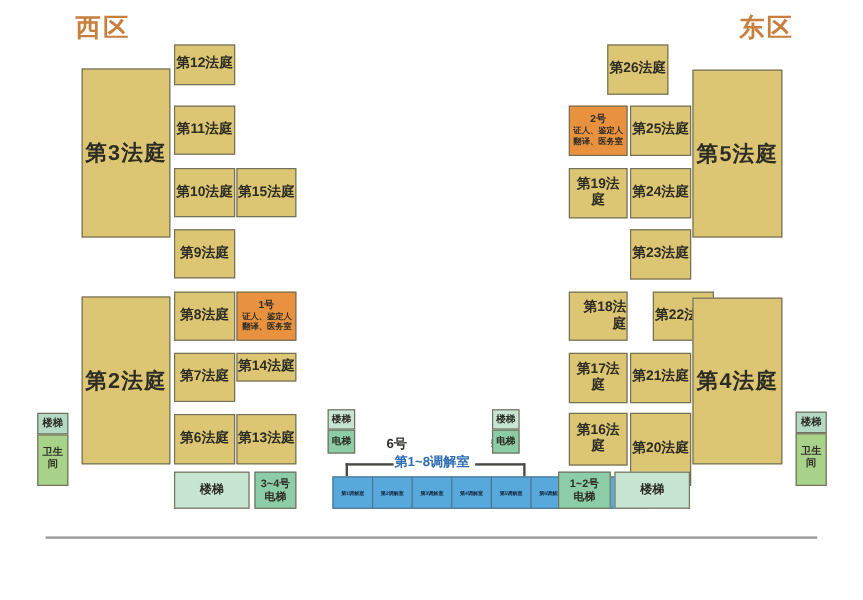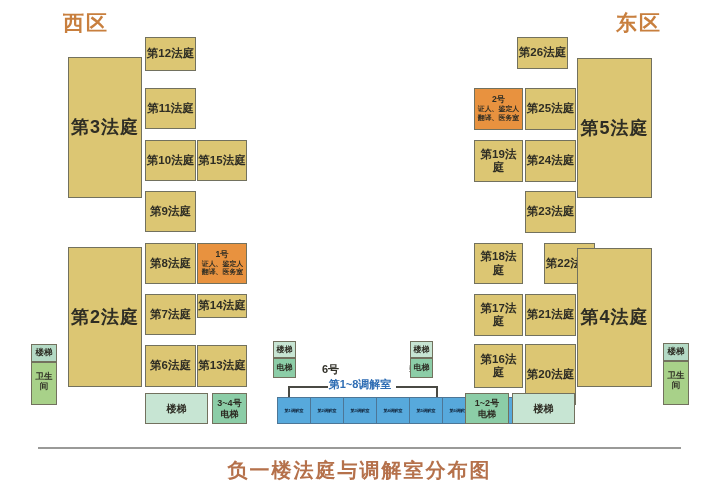--- a/index.html
+++ b/index.html
@@ -105,42 +105,41 @@
         <span>第6调解室</span>
       </div>
     <div class="med-cell">
         <span>第7调解室</span>
       </div>
     <div class="med-cell">
         <span>第8调解室</span>
       </div>
   </div>
 
-  <div class="bx court small" style="left:517px;top:37px;width:51px;height:32px;">第26法庭</div>
+  <div class="bx court small" style="left:506px;top:37px;width:51px;height:42px;">第26法庭</div>
   <div class="bx service" style="left:474px;top:88px;width:49px;height:42px;">
     <span class="l1">2号</span>
     <span class="l2">证人、鉴定人</span>
     <span class="l3">翻译、医务室</span>
   </div>
   <div class="bx court small" style="left:525px;top:88px;width:51px;height:42px;">第25法庭</div>
   <div class="bx court big" style="left:577px;top:58px;width:75px;height:140px;">第5法庭</div>
   <div class="bx court small" style="left:474px;top:140px;width:49px;height:42px;">第19法庭</div>
   <div class="bx court small" style="left:525px;top:140px;width:51px;height:42px;">第24法庭</div>
   <div class="bx court small" style="left:525px;top:191px;width:51px;height:42px;">第23法庭</div>
-  <div class="bx court small" style="left:474px;top:243px;width:49px;height:41px;">第18法庭</div>
+  <div class="bx court small" style="left:474px;top:243px;width:49px;height:41px;text-align:right;">第18法庭</div>
   <div class="bx court small" style="left:525px;top:243px;width:51px;height:41px;margin-left:19px;">第22法庭</div>
   <div class="bx court small" style="left:474px;top:294px;width:49px;height:42px;">第17法庭</div>
   <div class="bx court small" style="left:525px;top:294px;width:51px;height:42px;">第21法庭</div>
   <div class="bx court big" style="left:577px;top:248px;width:75px;height:139px;">第4法庭</div>
   <div class="bx court small" style="left:474px;top:344px;width:49px;height:44px;">第16法庭</div>
   <div class="bx court small" style="left:525px;top:344px;width:51px;height:61px;">第20法庭</div>
   <div class="bx elev" style="left:465px;top:393px;width:44px;height:31px;">
     <span>1~2号</span>
     <span>电梯</span>
   </div>
   <div class="bx stairs-lg" style="left:512px;top:393px;width:63px;height:31px;">楼梯</div>
   <div class="bx stairs-sm" style="left:663px;top:343px;width:26px;height:18px;">楼梯</div>
   <div class="bx restroom" style="left:663px;top:361px;width:26px;height:44px;">卫生间</div>
 
   <div class="divider"></div>
-  <div class="caption">负一楼法庭与调解室分布图</div>
 
 </div>
 
 </body></html>

